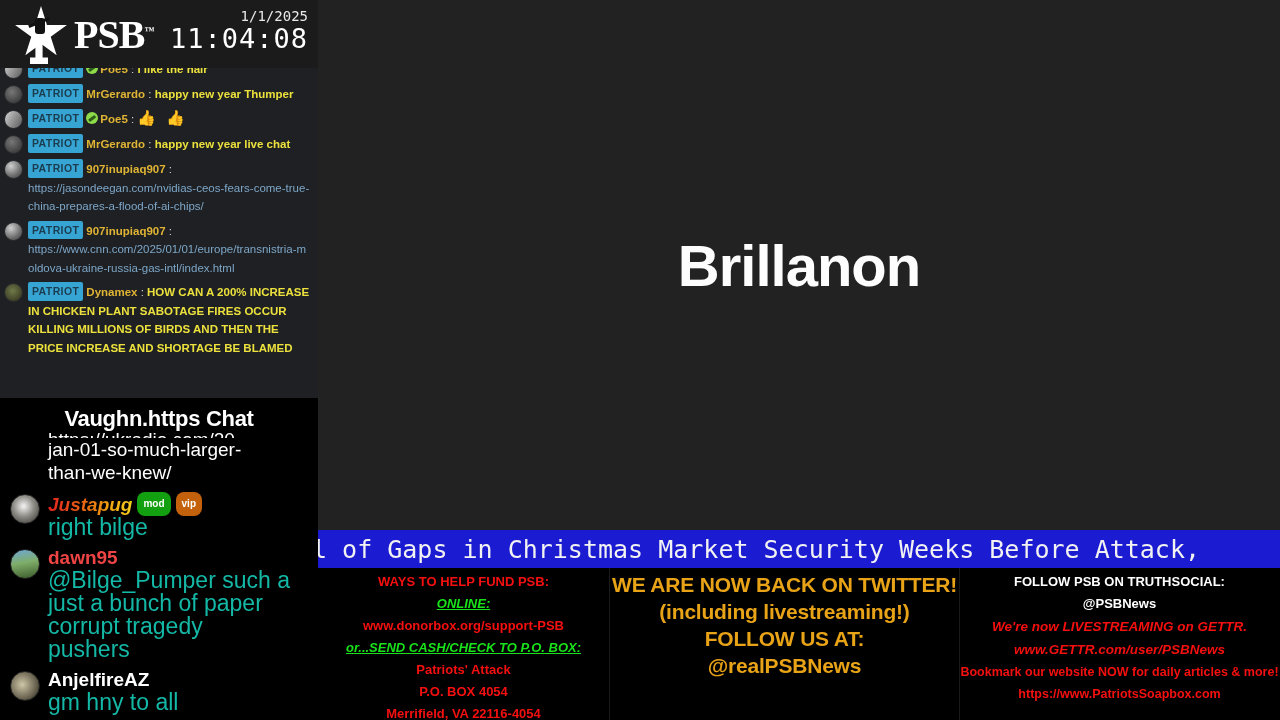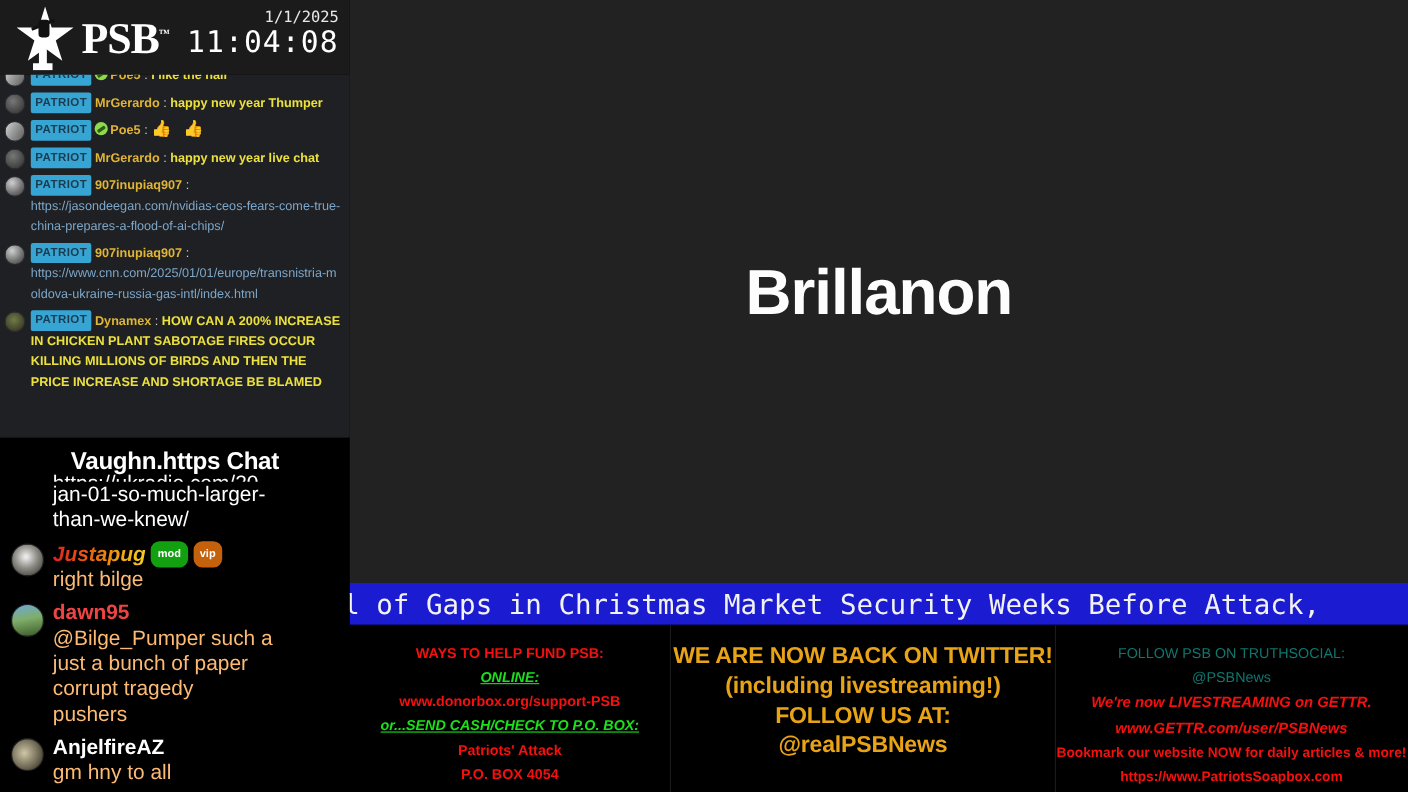--- a/index.html
+++ b/index.html
@@ -126,21 +126,21 @@
     font-style: italic; font-weight: bold;
   }
   .name-dawn { color: #ef4444; }
   .name-anjel { color: #ffffff; }
   .tag {
     display: inline-block; font-size: 10px; font-weight: bold; color: #fff;
     border-radius: 8px; padding: 1px 6px; margin-left: 5px; vertical-align: 4px;
   }
   .tag-mod { background: #13a010; }
   .tag-vip { background: #c4610c; }
-  .v-text { color: #fdba74; font-size: 19px; line-height: 23px; word-wrap: break-word; }
+  .v-text { color: #14b8a6; font-size: 23px; line-height: 23px; word-wrap: break-word; }
 
   
   #video-area {
     position: absolute; left: 318px; top: 0; width: 962px; height: 530px;
     background: #222222; overflow: hidden;
   }
   #video-title {
     position: absolute; width: 100%; top: 232px; text-align: center;
     color: #fdfdfd; font-size: 58px; font-weight: bold; letter-spacing: -1px;
   }
@@ -155,35 +155,35 @@
     font-family: "DejaVu Sans Mono", monospace;
     font-size: 25px; color: #f2f2f2; letter-spacing: 0px;
     padding-left: 0px; margin-left: -6px;
   }
 
   
   #footer {
     position: absolute; left: 318px; top: 568px; width: 962px; height: 152px;
     background: #000; display: flex;
   }
-  .fcol { height: 100%; padding-top: 15px; text-align: center; overflow: hidden; }
+  .fcol { height: 100%; padding-top: 3px; text-align: center; overflow: hidden; }
   #fcol-left { width: 292px; border-right: 1px solid #1a1a1a; }
   #fcol-mid { width: 350px; border-right: 1px solid #1a1a1a; }
   #fcol-right { width: 319px; }
 
   .f-red { color: #f4100f; font-weight: bold; font-size: 13px; line-height: 22px;
            font-family: "Liberation Sans", sans-serif; }
   .f-red-sm { color: #f4100f; font-weight: bold; font-size: 12.5px; line-height: 22px; }
   .f-green { color: #19e21a; font-weight: bold; font-style: italic; font-size: 13px;
              line-height: 22px; text-decoration: underline; }
   .f-amber { color: #e8a317; font-weight: bold; font-size: 21px; line-height: 27px;
              letter-spacing: -0.2px; }
   .f-red-italic { color: #f4100f; font-weight: bold; font-style: italic; font-size: 13.5px;
                   line-height: 23px; }
-  .f-red-head { color: #0f766e; font-weight: normal; font-size: 13px; line-height: 22px; }
+  .f-red-head { color: #ffffff; font-weight: bold; font-size: 13px; line-height: 22px; }
 </style>
 </head>
 <body>
 
 <div id="app">
 
   <div id="left-col">
 
     <div id="header-bar">
       <div id="psb-logo">

